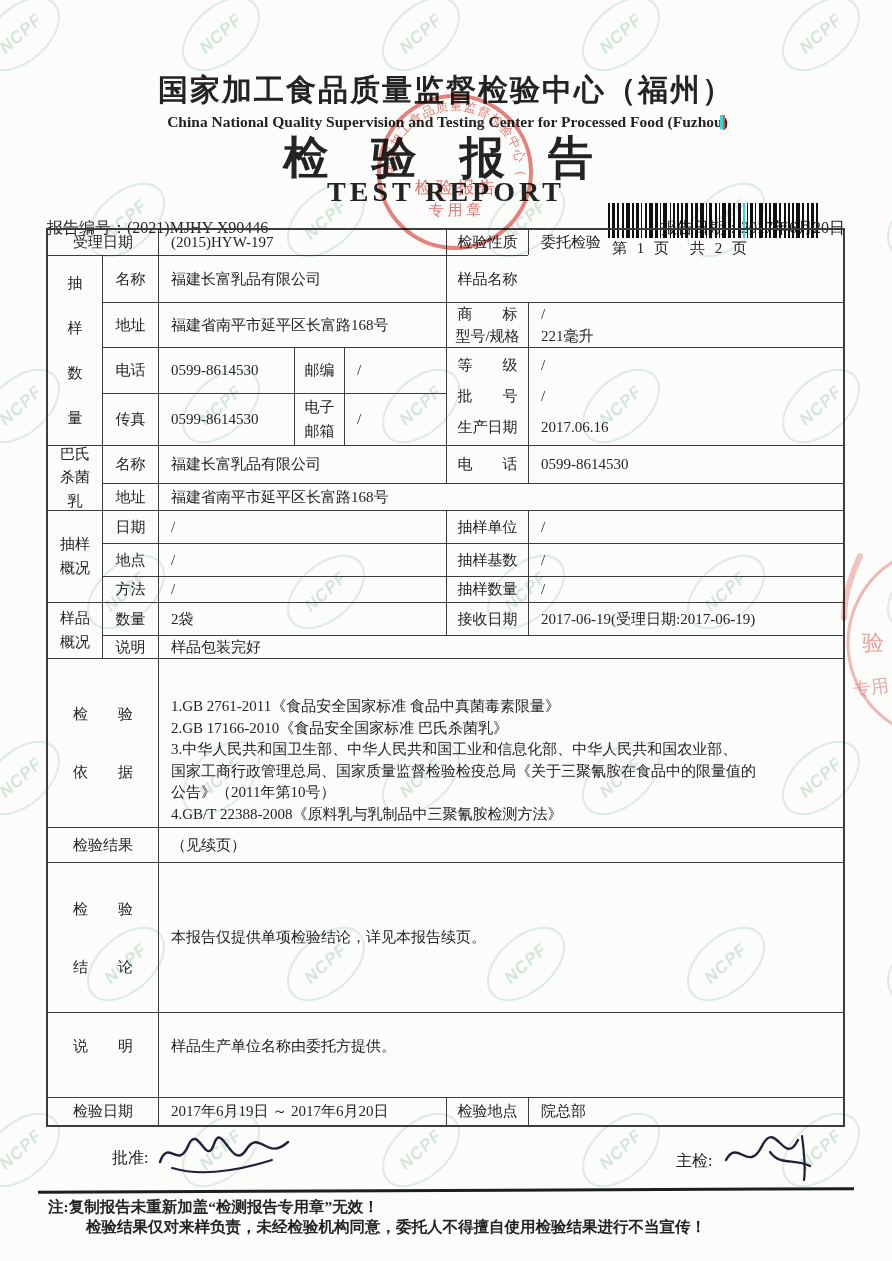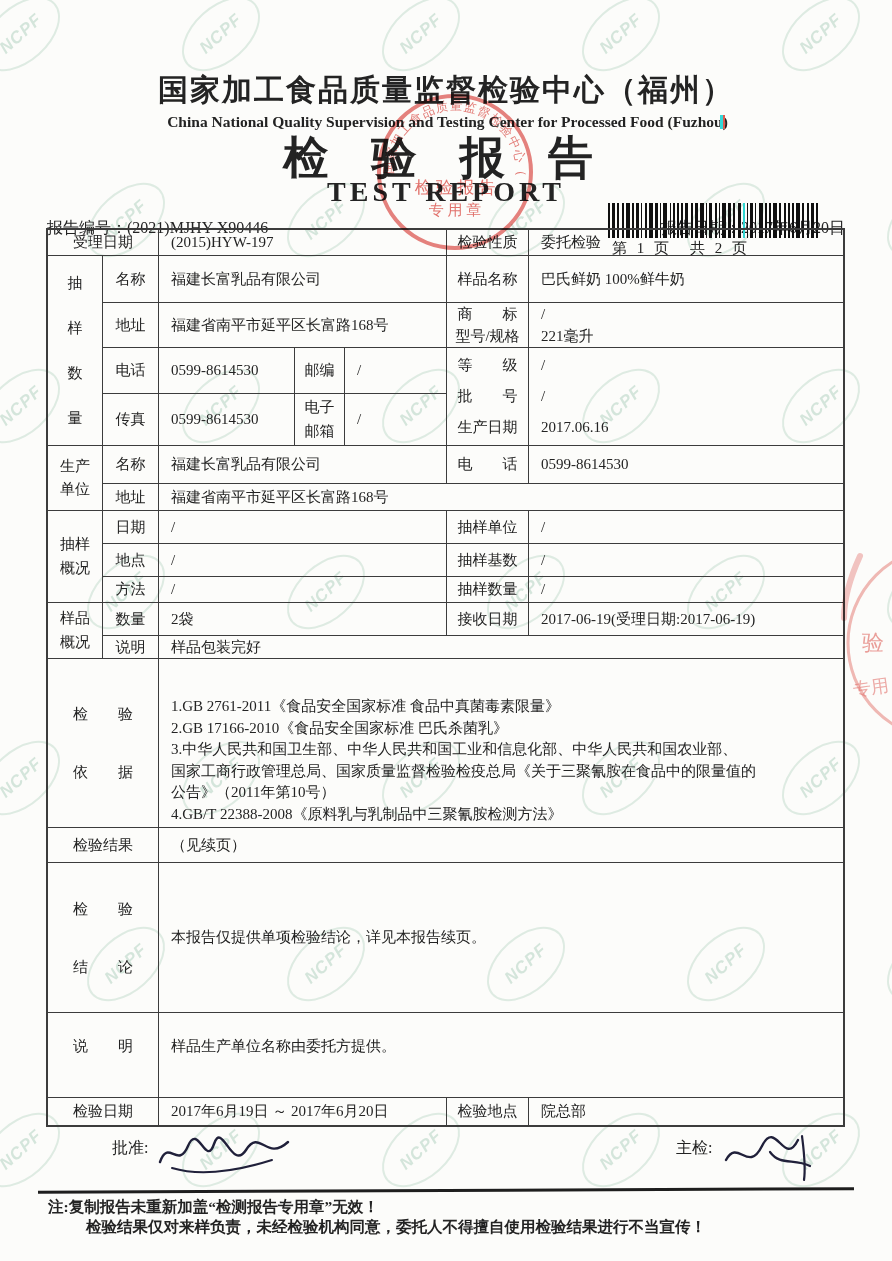--- a/index.html
+++ b/index.html
@@ -35,21 +35,21 @@
   .lh22{line-height:22px;}
   .lh31{line-height:31px;}
   .lh58{line-height:58px;}
   .w1{width:1.1em;word-break:break-all;line-height:45px;text-align:center;}
   .w2{width:2.2em;word-break:break-all;line-height:1.55;text-align:center;}
   .topalign{align-items:flex-start;}
   .pt24{padding-top:24px;}
   .basis-text{align-items:flex-start;justify-content:flex-start;text-align:left;padding:37px 8px 0 12px;line-height:21.5px;}
   
   .sig-row{position:absolute;top:1138px;left:0;width:892px;height:52px;z-index:2;font-size:16px;}
-  .sig-group{position:absolute;display:flex;}
+  .sig-group{position:absolute;display:flex;align-items:center;}
   .sig-group svg{margin-left:6px;margin-top:-8px;}
   .rule{position:absolute;left:38px;top:1189px;width:816px;height:3px;background:#1e1e1e;transform:rotate(-0.25deg);z-index:2;}
   .notes{position:absolute;left:48px;top:1197px;z-index:2;font-size:15.5px;font-weight:bold;line-height:20px;}
   .notes .indent{margin-left:38px;}
 </style>
 </head>
 <body>
 
 <div class="page">
 
@@ -241,21 +241,20 @@
     <div class="c nt v" style="grid-area:1/3/2/6">(2015)HYW-197</div>
     <div class="c nt" style="grid-area:1/6/2/7">检验性质</div>
     <div class="c nt v" style="grid-area:1/7/2/8">委托检验</div>
 
     <div class="c nl" style="grid-area:2/1/6/2">
         <span class="w1">抽样数量</span>
       </div>
     <div class="c" style="grid-area:2/2/3/3">名称</div>
     <div class="c v" style="grid-area:2/3/3/6">福建长富乳品有限公司</div>
     <div class="c" style="grid-area:2/6/3/7">样品名称</div>
-    <div class="c v" style="grid-area:2/7/3/8">巴氏鲜奶 100%鲜牛奶</div>
 
     <div class="c" style="grid-area:3/2/4/3">地址</div>
     <div class="c v" style="grid-area:3/3/4/6">福建省南平市延平区长富路168号</div>
     <div class="c pre lh22" style="grid-area:3/6/4/7">商　　标
 型号/规格</div>
     <div class="c v pre lh22" style="grid-area:3/7/4/8">/
 221毫升</div>
 
     <div class="c" style="grid-area:4/2/5/3">电话</div>
     <div class="c v" style="grid-area:4/3/5/4">0599-8614530</div>
@@ -269,21 +268,21 @@
 2017.06.16</div>
 
     <div class="c" style="grid-area:5/2/6/3">传真</div>
     <div class="c v" style="grid-area:5/3/6/4">0599-8614530</div>
     <div class="c" style="grid-area:5/4/6/5">
         <span class="w2">电子邮箱</span>
       </div>
     <div class="c v" style="grid-area:5/5/6/6">/</div>
 
     <div class="c nl" style="grid-area:6/1/8/2">
-        <span class="w2">生产单位</span>
+        <span class="w2">巴氏杀菌乳</span>
       </div>
     <div class="c" style="grid-area:6/2/7/3">名称</div>
     <div class="c v" style="grid-area:6/3/7/6">福建长富乳品有限公司</div>
     <div class="c" style="grid-area:6/6/7/7">电　　话</div>
     <div class="c v" style="grid-area:6/7/7/8">0599-8614530</div>
     <div class="c" style="grid-area:7/2/8/3">地址</div>
     <div class="c v" style="grid-area:7/3/8/8">福建省南平市延平区长富路168号</div>
 
     <div class="c nl" style="grid-area:8/1/11/2">
         <span class="w2">抽样概况</span>

